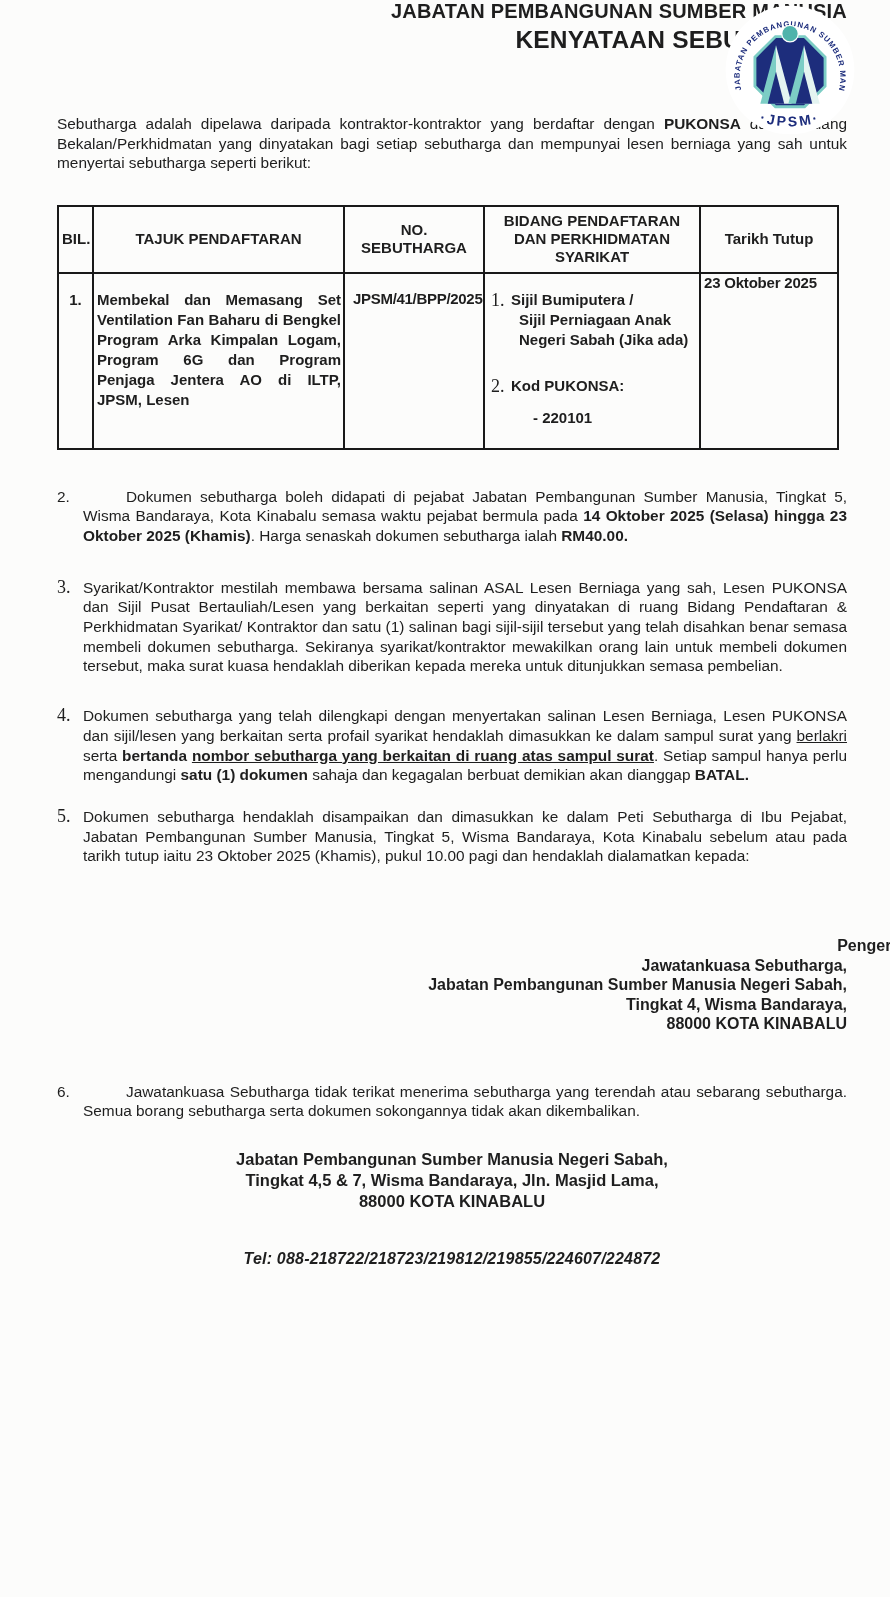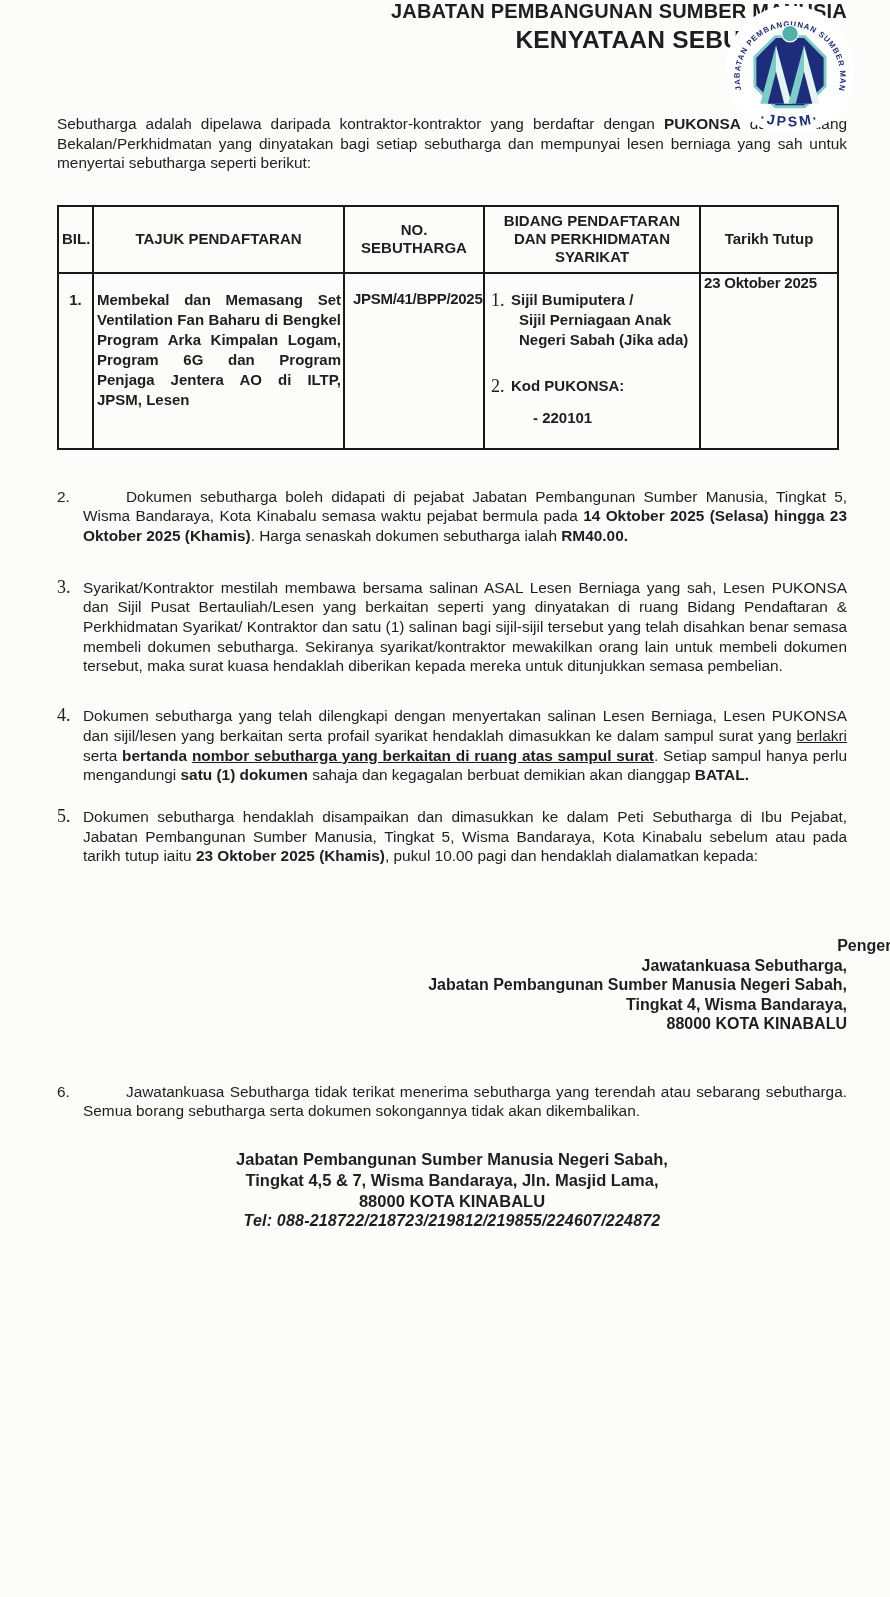--- a/index.html
+++ b/index.html
@@ -75,21 +75,21 @@
   .p5 { margin-top: 22px; }
   .p6 { margin-top: 48px; }
 
   
   .addr { text-align: center; font-weight: bold; }
   .addr1 { margin-top: 70px; font-size: 16px; line-height: 19.5px; text-align: right; }
   .addr2 { margin-top: 28px; font-size: 16.5px; line-height: 21px; }
   .addr-offset { position: relative; left: 72px; }
 
   .tel-line {
-    text-align: center;
+    margin-top: 38px; text-align: center;
     font-size: 16px; font-weight: bold; font-style: italic;
     letter-spacing: 0.2px;
   }
 </style>
 </head>
 <body>
 
 <div class="page">
 
   <div class="logo-wrap">
@@ -175,21 +175,21 @@
     <span class="p-body"><span>Syarikat/Kontraktor mestilah membawa bersama salinan ASAL Lesen Berniaga yang sah, Lesen PUKONSA dan Sijil Pusat Bertauliah/Lesen yang berkaitan seperti yang dinyatakan di ruang Bidang Pendaftaran &amp; Perkhidmatan Syarikat/ Kontraktor dan satu (1) salinan bagi sijil-sijil tersebut yang telah disahkan benar semasa membeli dokumen sebutharga. Sekiranya syarikat/kontraktor mewakilkan orang lain untuk membeli dokumen tersebut, maka surat kuasa hendaklah diberikan kepada mereka untuk ditunjukkan semasa pembelian.</span></span>
   </div>
 
   <div class="para p4">
     <span class="p-num num-serif">4.</span>
     <span class="p-body"><span>Dokumen sebutharga yang telah dilengkapi dengan menyertakan salinan Lesen Berniaga, Lesen PUKONSA dan sijil/lesen yang berkaitan serta profail syarikat hendaklah dimasukkan ke dalam sampul surat yang </span><span style="text-decoration: underline;">berlakri</span><span> serta </span><span style="font-weight: bold;">bertanda </span><span style="font-weight: bold; text-decoration: underline;">nombor sebutharga yang berkaitan di ruang atas sampul surat</span><span>. Setiap sampul hanya perlu mengandungi </span><span style="font-weight: bold;">satu (1) dokumen</span><span> sahaja dan kegagalan berbuat demikian akan dianggap </span><span style="font-weight: bold;">BATAL.</span></span>
   </div>
 
   <div class="para p5">
     <span class="p-num num-serif">5.</span>
-    <span class="p-body"><span>Dokumen sebutharga hendaklah disampaikan dan dimasukkan ke dalam Peti Sebutharga di Ibu Pejabat, Jabatan Pembangunan Sumber Manusia, Tingkat 5, Wisma Bandaraya, Kota Kinabalu sebelum atau pada tarikh tutup iaitu </span><span style="font-weight: bold;">23 Oktober 2025 (Khamis)</span><span>, pukul 10.00 pagi dan hendaklah dialamatkan kepada:</span></span>
+    <span class="p-body"><span>Dokumen sebutharga hendaklah disampaikan dan dimasukkan ke dalam Peti Sebutharga di Ibu Pejabat, Jabatan Pembangunan Sumber Manusia, Tingkat 5, Wisma Bandaraya, Kota Kinabalu sebelum atau pada tarikh tutup iaitu </span><span style="font-weight: normal;">23 Oktober 2025 (Khamis)</span><span>, pukul 10.00 pagi dan hendaklah dialamatkan kepada:</span></span>
   </div>
 
   <div class="addr addr1">
     <div class="addr-offset">Pengerusi,</div>
     <div>Jawatankuasa Sebutharga,</div>
     <div>Jabatan Pembangunan Sumber Manusia Negeri Sabah,</div>
     <div>Tingkat 4, Wisma Bandaraya,</div>
     <div>88000 KOTA KINABALU</div>
   </div>
 

